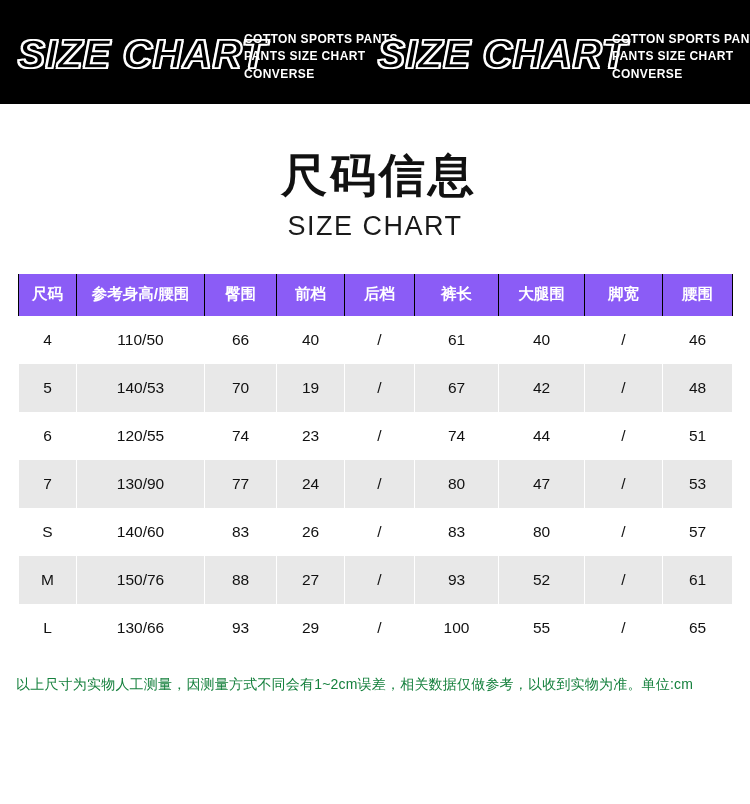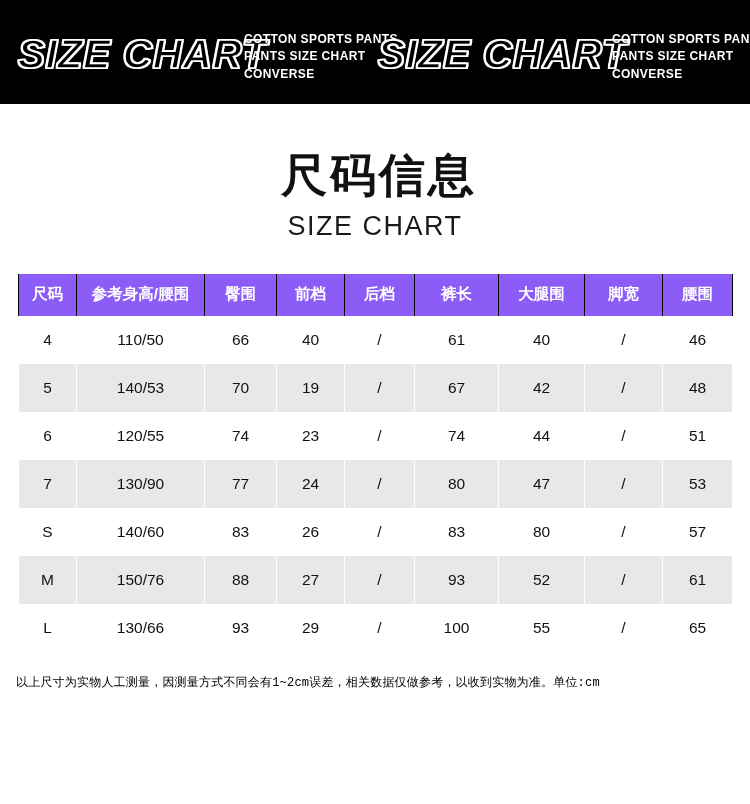--- a/index.html
+++ b/index.html
@@ -127,25 +127,24 @@
   col.c3 { width: 68px; }
   col.c4 { width: 70px; }
   col.c5 { width: 84px; }
   col.c6 { width: 86px; }
   col.c7 { width: 78px; }
   col.c8 { width: 70px; }
 
   
   .footnote {
     margin: 22px 16px 0 16px;
-    font-size: 12px;
-    color: #000000;
+    font-size: 14px;
+    color: #15803d;
     letter-spacing: 0.2px;
     line-height: 1.5;
-    font-family: Liberation Mono, monospace;
   }
 </style>
 </head>
 <body>
 
 <div class="page">
 
   <div class="banner">
     <div class="banner-row">
       <div class="outline-word bw1">SIZE CHART</div>

